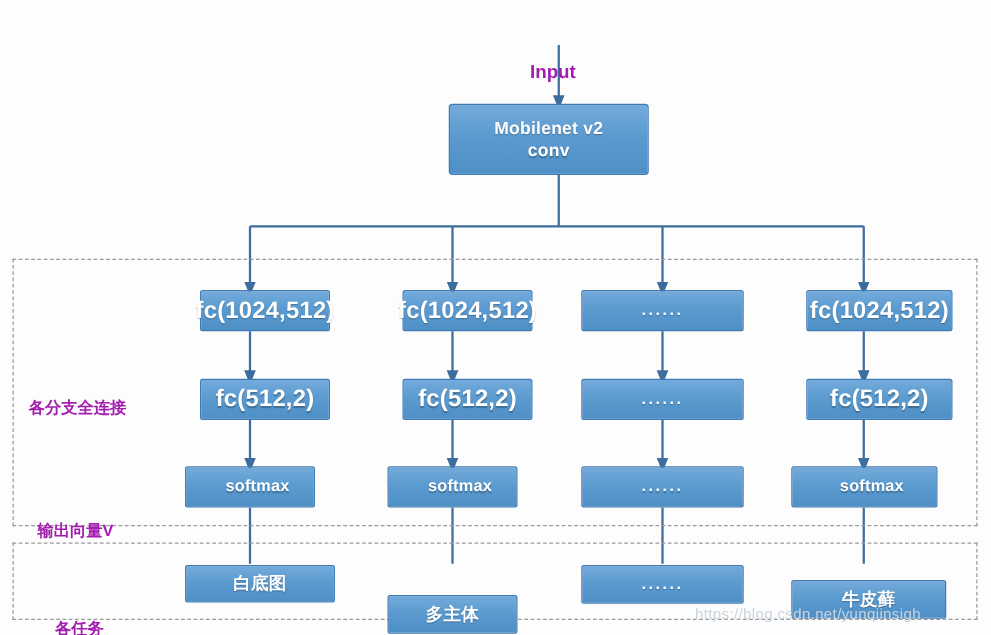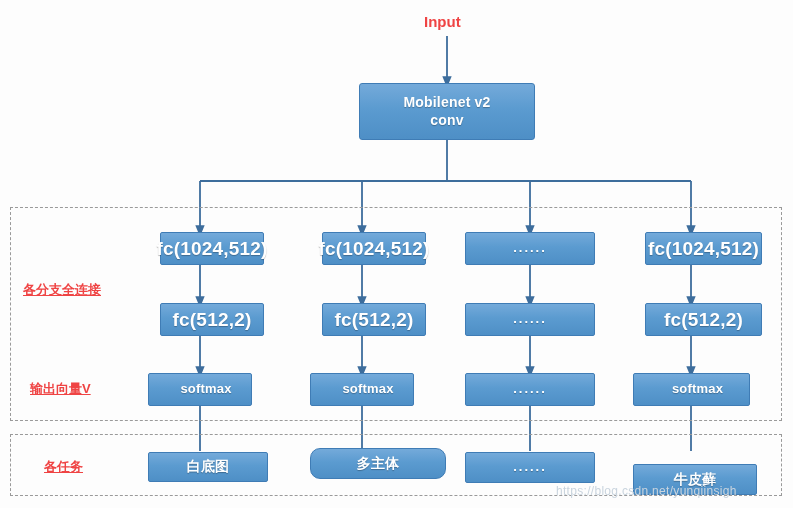--- a/index.html
+++ b/index.html
@@ -73,30 +73,30 @@
     font-size: 14px;
   }
   .node.dots {
     font-size: 13px;
     letter-spacing: 2px;
   }
 
   
   .label {
     position: absolute;
-    color: #ef4444;
+    color: #a21caf;
     font-weight: bold;
     white-space: nowrap;
+    margin-top: 36px;
   }
   .label.input-label {
     font-size: 15px;
   }
   .label.row-label {
     font-size: 13px;
-    text-decoration: underline;
   }
 
   .watermark {
     position: absolute;
     color: #c9d4de;
     font-size: 12px;
     white-space: nowrap;
     letter-spacing: 0.3px;
     font-family: "Liberation Sans", "DejaVu Sans", sans-serif;
   }
@@ -138,21 +138,21 @@
     <path d="M362,406 L362,451" stroke="#3d6d9c" stroke-width="1.8" fill="none"></path>
     <path d="M530,406 L530,451" stroke="#3d6d9c" stroke-width="1.8" fill="none"></path>
     <path d="M691,406 L691,451" stroke="#3d6d9c" stroke-width="1.8" fill="none"></path>
   </svg>
 
   <div class="group-frame" style="left:10px; top:207px; width:772px; height:214px;"></div>
   <div class="group-frame" style="left:10px; top:434px; width:772px; height:62px;"></div>
 
   <div class="label input-label" style="left:424px; top:13px;">Input</div>
 
-  <div class="node big" style="left:359px; top:83px; width:176px; height:57px;">
+  <div class="node big" style="left:359px; top:83px; width:160px; height:57px;">
     <div>
       <div>Mobilenet v2</div>
       <div>conv</div>
     </div>
   </div>
 
   <div class="label row-label" style="left:23px; top:281px;">各分支全连接</div>
   <div class="label row-label" style="left:30px; top:380px;">输出向量V</div>
   <div class="label row-label" style="left:44px; top:458px;">各任务</div>
 
@@ -165,19 +165,19 @@
   <div class="node fc" style="left:310px; top:303px; width:104px; height:33px;">fc(512,2)</div>
   <div class="node dots" style="left:465px; top:303px; width:130px; height:33px;">......</div>
   <div class="node fc" style="left:633px; top:303px; width:117px; height:33px;">fc(512,2)</div>
 
   <div class="node sm" style="left:148px; top:373px; width:104px; height:33px;">softmax</div>
   <div class="node sm" style="left:310px; top:373px; width:104px; height:33px;">softmax</div>
   <div class="node dots" style="left:465px; top:373px; width:130px; height:33px;">......</div>
   <div class="node sm" style="left:633px; top:373px; width:117px; height:33px;">softmax</div>
 
   <div class="node task" style="left:148px; top:452px; width:120px; height:30px;text-align:right;">白底图</div>
-  <div class="node task" style="left:310px; top:448px; width:136px; height:31px;border-radius:10px;">多主体</div>
+  <div class="node task" style="left:310px; top:476px; width:104px; height:31px;">多主体</div>
   <div class="node dots" style="left:465px; top:452px; width:130px; height:31px;">......</div>
   <div class="node task" style="left:633px; top:464px; width:124px; height:31px;">牛皮藓</div>
 
   <div class="watermark" style="left:556px; top:484px;">https://blog.csdn.net/yunqiinsigh</div>
 
 </div>
 
 </body></html>

